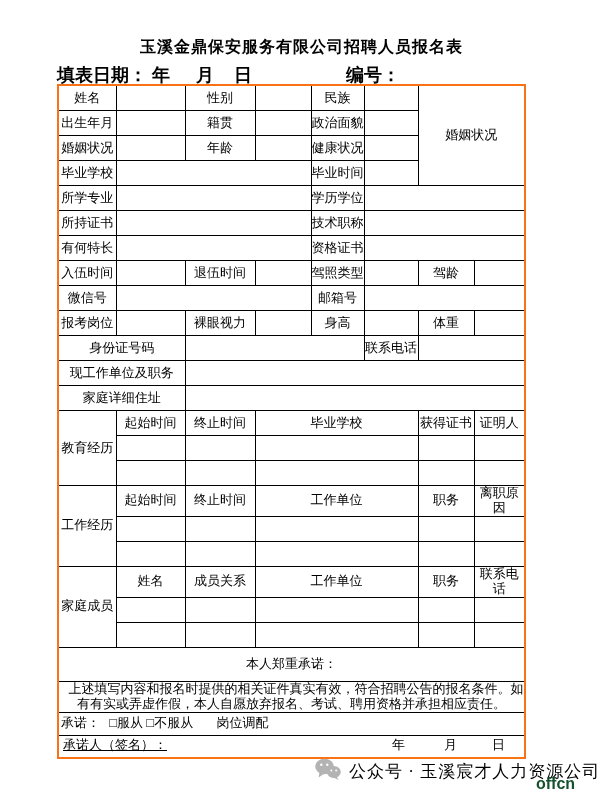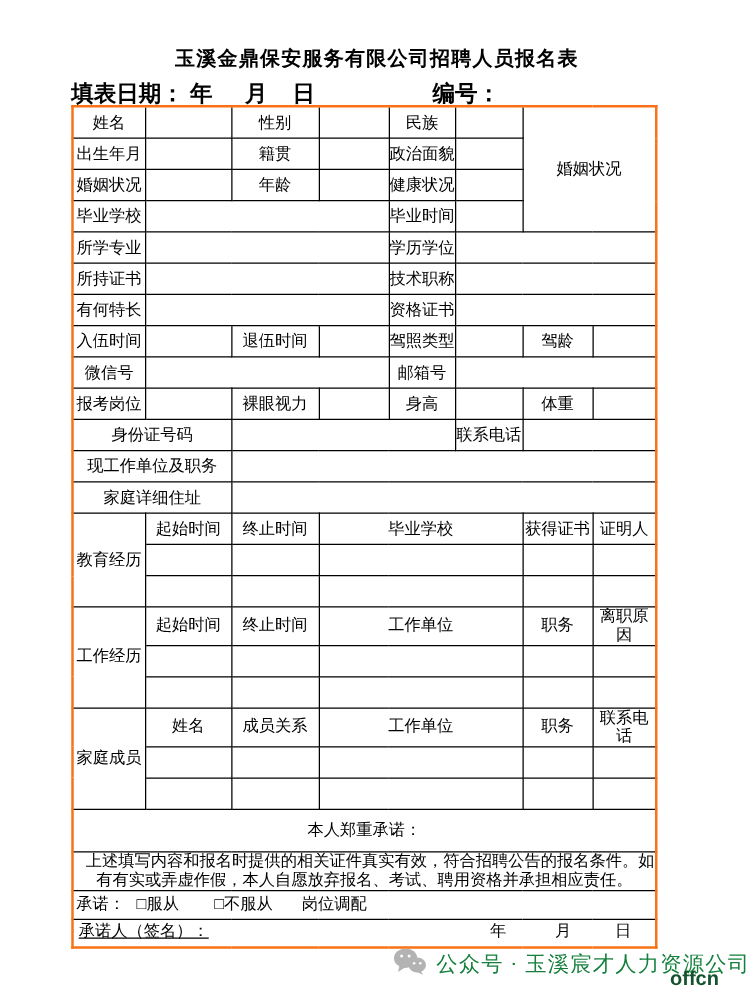--- a/index.html
+++ b/index.html
@@ -45,27 +45,27 @@
   tr.r-sign td { height:21px; position:relative; }
   .sign-wrap { position:relative; display:block; width:100%; height:100%; }
   .sign-wrap span { position:absolute; top:2px; white-space:nowrap; }
   .s-label { left:4px;text-decoration:underline; }
   .s-year  { left:333px; }
   .s-month { left:385px; }
   .s-day   { left:433px; }
   .pledge-wrap { display:block; text-align:left; padding-left:2px; }
   .pledge-wrap span { white-space:nowrap; }
   .p-obey    { margin-left:6px; }
-  .p-disobey { margin-left:25px; }
+  .p-disobey { }
   .p-suffix  { margin-left:20px; }
 
   .footer {
     position:absolute; top:759px; left:315px; height:24px;
     display:flex; align-items:center; gap:8px;
-    color:#15803d; font-size:17px; letter-spacing:1px; white-space:nowrap;
+    color:#000000; font-size:17px; letter-spacing:1px; white-space:nowrap;
   }
   .brand {
     position:absolute; top:775px; left:536px;
     color:#14532d; font-weight:bold; font-size:16px;
     font-family:"Liberation Sans","DejaVu Sans",sans-serif; letter-spacing:0;
   }
 </style>
 </head>
 <body>
 

